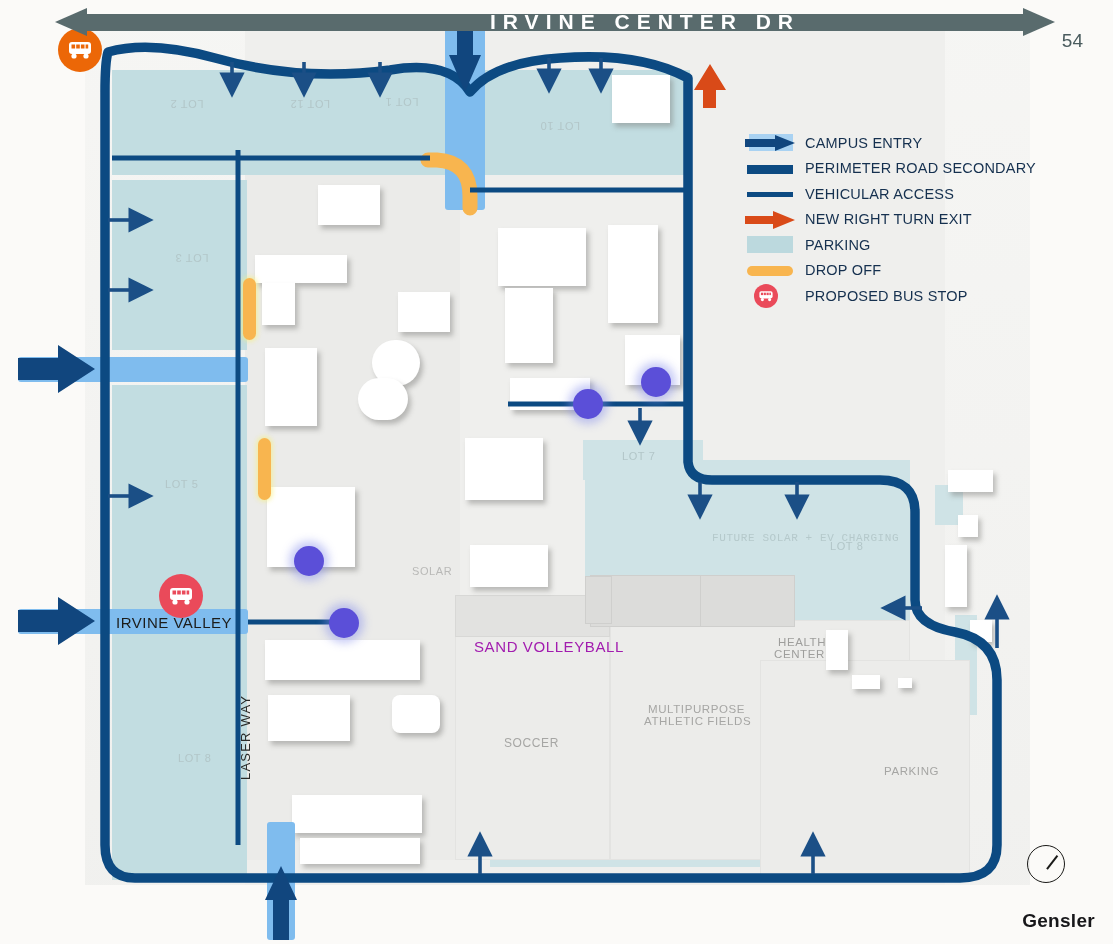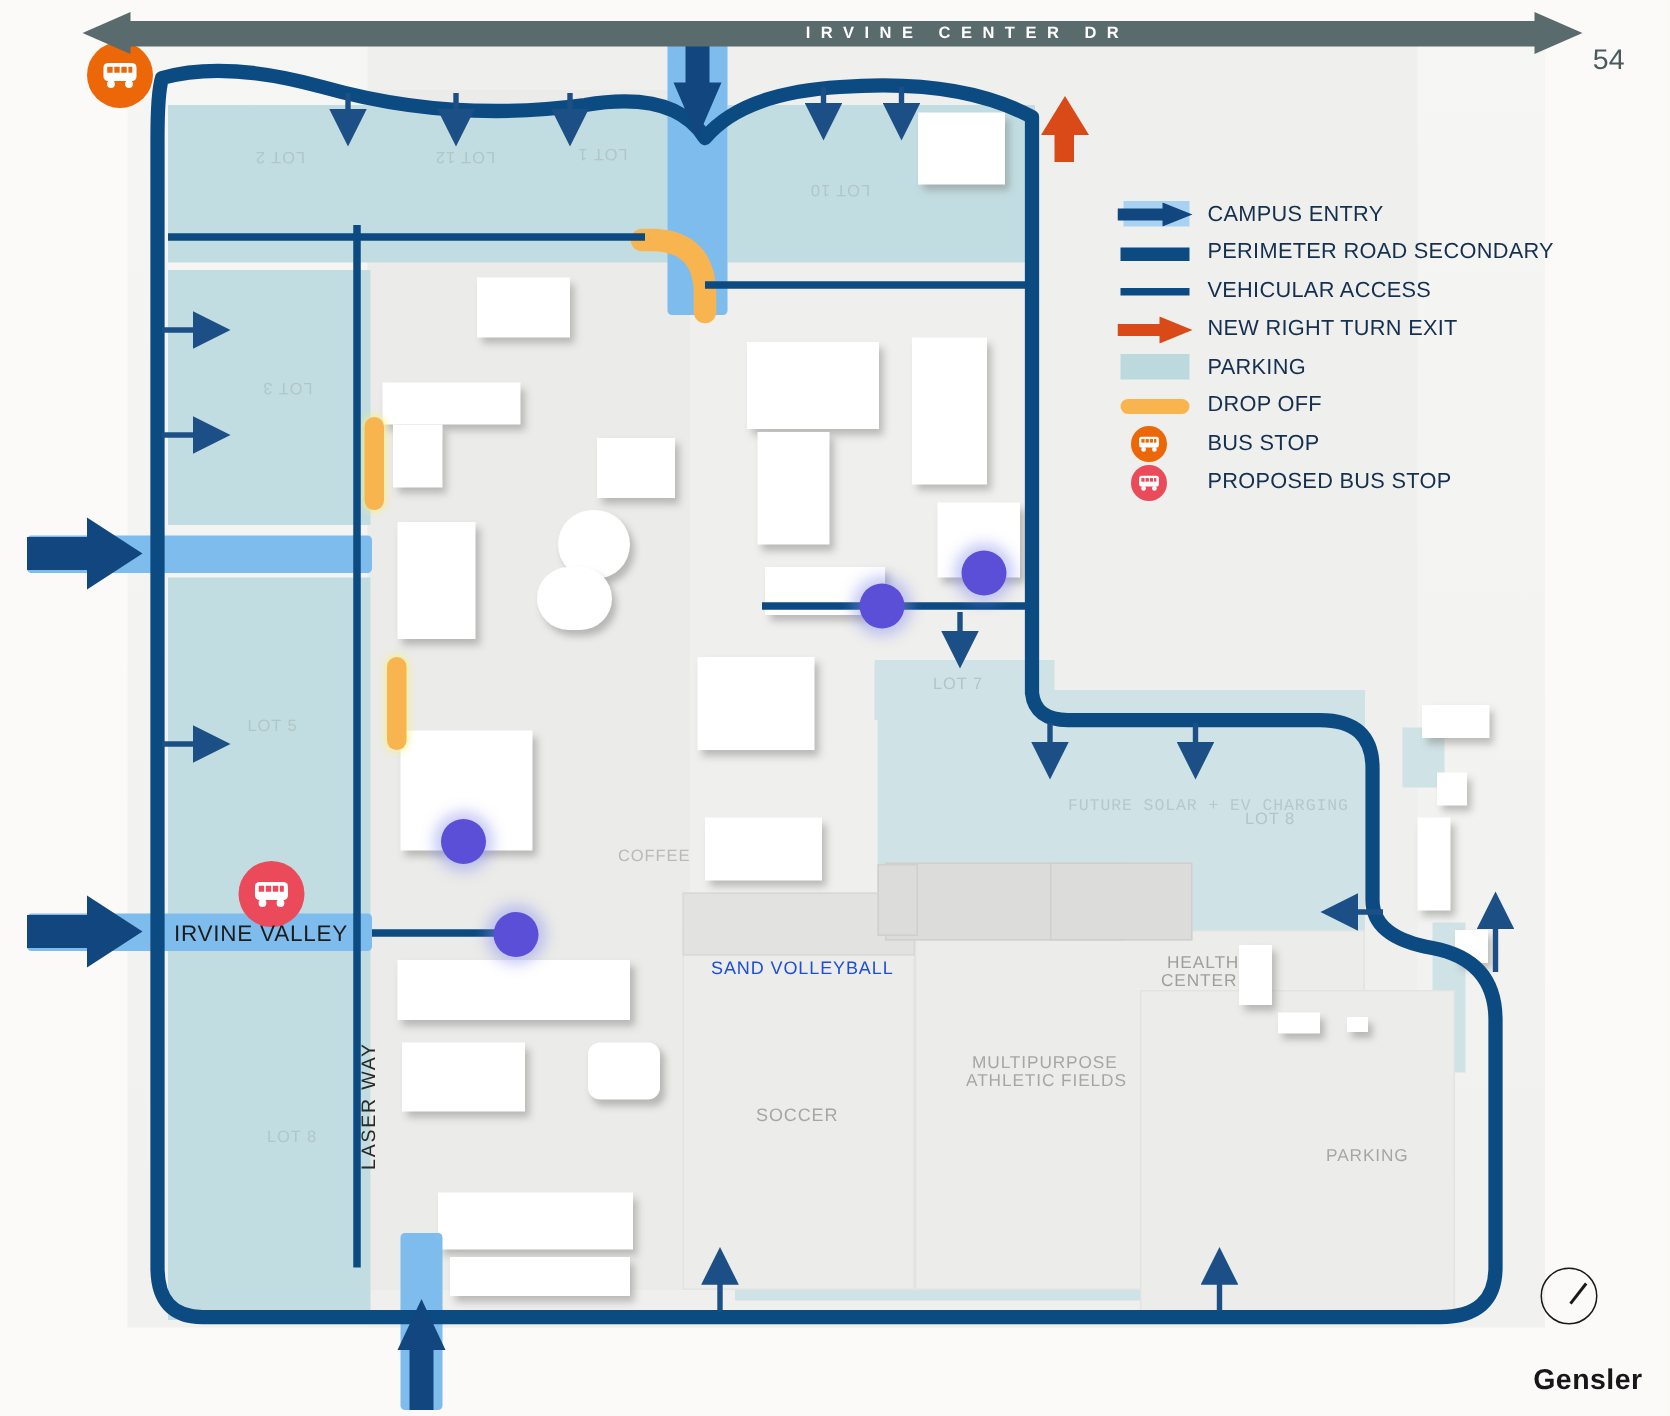--- a/index.html
+++ b/index.html
@@ -110,21 +110,21 @@
     border-bottom: 14px solid transparent;
   }
   .banner-arrow-l { left: 0px;  border-right: 32px solid #596b6d; }
   .banner-arrow-r { right: 0px; border-left: 32px solid #596b6d; }
   .banner-text {
     position: absolute;
     left: 0; top: 0; width: 100%; height: 28px;
     display: flex; align-items: center; justify-content: center;
     padding-left: 180px;
     color: #ffffff;
-    font-size: 11px;
+    font-size: 21px;
     font-weight: bold;
     letter-spacing: 7px;
     font-family: "Liberation Sans", sans-serif;
   }
   .page-num {
     position: absolute;
     right: 30px; top: 30px;
     color: #4a5b5e;
     font-size: 19px;
     font-family: "Liberation Sans", sans-serif;
@@ -310,22 +310,22 @@
   <div class="mlabel lot rot" style="left:290px; top:98px;">LOT 12</div>
   <div class="mlabel lot rot" style="left:385px; top:96px;">LOT 1</div>
   <div class="mlabel lot rot" style="left:540px; top:120px;">LOT 10</div>
   <div class="mlabel lot rot" style="left:175px; top:252px;">LOT 3</div>
   <div class="mlabel lot" style="left:165px; top:478px;">LOT 5</div>
   <div class="mlabel lot" style="left:178px; top:752px;">LOT 8</div>
   <div class="mlabel lot" style="left:622px; top:450px;">LOT 7</div>
   <div class="mlabel lot" style="left:830px; top:540px;">LOT 8</div>
 
   <div class="mlabel" style="left:712px; top:532px; font-size:11px; color:#b5c9cb;font-family:Liberation Mono, monospace;">FUTURE SOLAR + EV CHARGING</div>
-  <div class="mlabel" style="left:412px; top:565px;">COFFEE</div>
-  <div class="mlabel" style="left:474px; top:638px; font-size:12px; color:#1d4ed8;text-align:center;">SAND VOLLEYBALL</div>
+  <div class="mlabel" style="left:412px; top:565px;">SOLAR</div>
+  <div class="mlabel" style="left:474px; top:638px; font-size:15px; color:#a21caf;text-align:center;">SAND VOLLEYBALL</div>
   <div class="mlabel" style="left:504px; top:736px; font-size:12px; color:#a6a6a4;">SOCCER</div>
   <div class="mlabel" style="left:648px; top:703px; font-size:11.5px; color:#a6a6a4;">MULTIPURPOSE</div>
   <div class="mlabel" style="left:644px; top:715px; font-size:11.5px; color:#a6a6a4;">ATHLETIC FIELDS</div>
   <div class="mlabel" style="left:778px; top:636px; font-size:11.5px; color:#9e9e9c;">HEALTH</div>
   <div class="mlabel" style="left:774px; top:648px; font-size:11.5px; color:#9e9e9c;">CENTER</div>
   <div class="mlabel" style="left:884px; top:765px; font-size:11.5px; color:#a6a6a4;">PARKING</div>
 
   <div class="street-vert" style="left:238px; top:780px;">LASER WAY</div>
 
   <div class="entry-band" style="left:445px; top:22px; width:40px; height:188px;"></div>
@@ -483,36 +483,20 @@
     </div>
 
     <div class="legend-row">
       <div class="legend-key">
         <div class="k-drop"></div>
       </div>
       <div class="legend-label">DROP OFF</div>
     </div>
 
 
-    <div class="legend-row">
-      <div class="legend-key">
-        <div class="k-pin orange">
-          <svg width="16" height="12" viewBox="0 0 26 20">
-            <rect x="2" y="2" width="22" height="12" rx="3" fill="#fff"></rect>
-            <rect x="4.5" y="4.5" width="3.6" height="4" fill="#ec6707"></rect>
-            <rect x="9.2" y="4.5" width="3.6" height="4" fill="#ec6707"></rect>
-            <rect x="13.9" y="4.5" width="3.6" height="4" fill="#ec6707"></rect>
-            <rect x="18.6" y="4.5" width="2.6" height="4" fill="#ec6707"></rect>
-            <circle cx="7" cy="16" r="2.6" fill="#fff"></circle>
-            <circle cx="19" cy="16" r="2.6" fill="#fff"></circle>
-          </svg>
-        </div>
-      </div>
-      <div class="legend-label">BUS STOP</div>
-    </div>
 
     <div class="legend-row">
       <div class="legend-key">
         <div class="k-pin red">
           <svg width="16" height="12" viewBox="0 0 26 20">
             <rect x="2" y="2" width="22" height="12" rx="3" fill="#fff"></rect>
             <rect x="4.5" y="4.5" width="3.6" height="4" fill="#ea4a5a"></rect>
             <rect x="9.2" y="4.5" width="3.6" height="4" fill="#ea4a5a"></rect>
             <rect x="13.9" y="4.5" width="3.6" height="4" fill="#ea4a5a"></rect>
             <rect x="18.6" y="4.5" width="2.6" height="4" fill="#ea4a5a"></rect>

